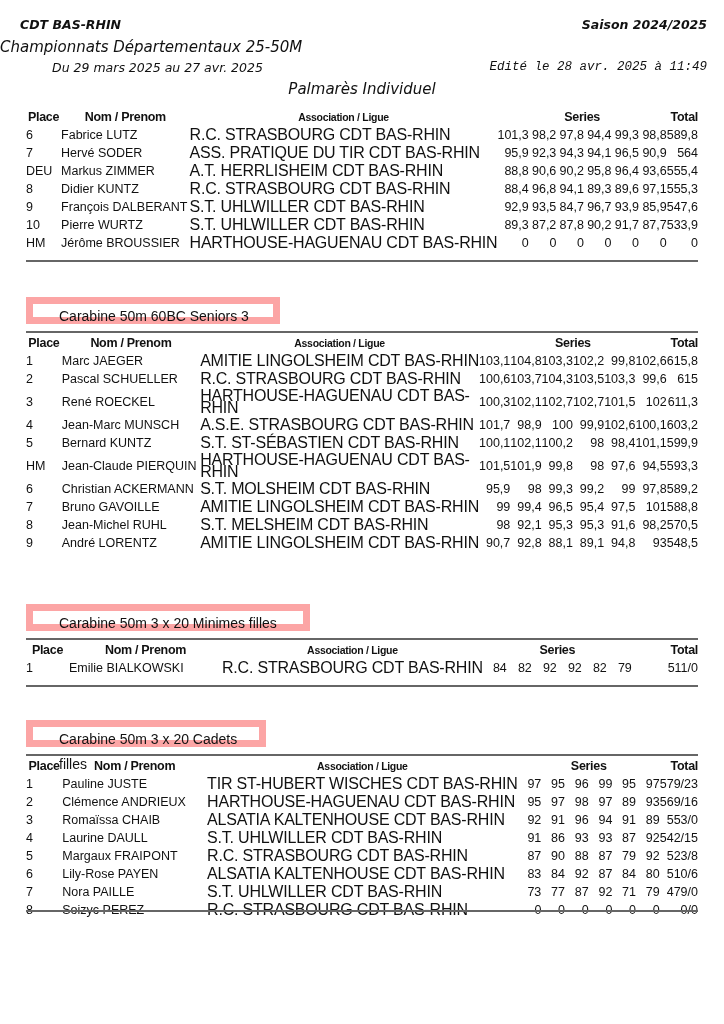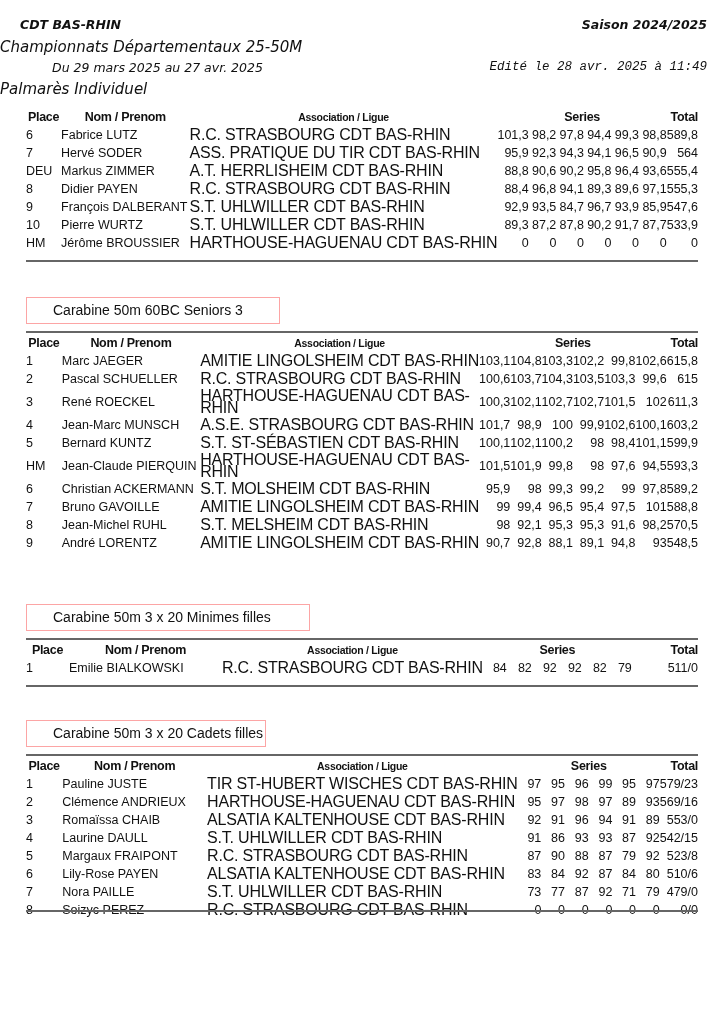--- a/index.html
+++ b/index.html
@@ -4,24 +4,24 @@
 <style>
   * { box-sizing: border-box; margin: 0; padding: 0; }
   html, body { width: 724px; height: 1024px; background: #ffffff; overflow: hidden; }
   body { font-family: "Liberation Sans", sans-serif; color: #111; position: relative; }
 
   .hdr-left { position: absolute; left: 20px; top: 17px; font-family: "DejaVu Sans", sans-serif; font-weight: bold; font-style: italic; font-size: 12.5px; }
   .hdr-right { position: absolute; right: 17px; top: 17px; font-family: "DejaVu Sans", sans-serif; font-weight: bold; font-style: italic; font-size: 12.5px; }
   .title { position: absolute; left: 0; width: 724px; top: 38px; text-align: left; font-family: "DejaVu Sans", sans-serif; font-style: italic; font-size: 15px; }
   .dates { position: absolute; left: 20px; top: 60px; font-family: "DejaVu Sans", sans-serif; font-style: italic; font-size: 12.5px; margin-left: 32px; }
   .edited { position: absolute; right: 17px; top: 60px; font-family: Liberation Mono, monospace; font-style: italic; font-size: 12.5px; }
-  .subtitle { position: absolute; left: 0; width: 724px; top: 80px; text-align: left; font-family: "DejaVu Sans", sans-serif; font-style: italic; font-size: 15px; }
+  .subtitle { position: absolute; left: 0; width: 724px; top: 80px; text-align: center; font-family: "DejaVu Sans", sans-serif; font-style: italic; font-size: 15px; }
 
   .section { position: absolute; left: 26px; width: 676px; }
-  .sec-title { position: absolute; left: 0; height: 27px; border: 1px solid #fca5a5; font-size: 14px; line-height: 25px; padding-left: 26px; }
+  .sec-title { position: absolute; left: 0; height: 27px; border: 7px solid #fca5a5; font-size: 14px; line-height: 25px; padding-left: 26px; }
   .sec-rule { position: absolute; left: 0; width: 672px; height: 2px; background: #666; }
   .end-rule { position: absolute; left: 0; width: 672px; height: 2px; background: #666; }
 
   table { position: absolute; left: 0; border-collapse: collapse; }
   td, th { font-weight: normal; white-space: nowrap; vertical-align: middle; }
   th { font-weight: bold; font-size: 12.5px; text-align: center; letter-spacing: -0.3px; }
   th.assoc { font-size: 10.5px; }
   th.series { text-align: center; }
   th.total { text-align: right; }
   td { font-size: 12.5px; }
@@ -105,21 +105,21 @@
           <td class="num">88,8</td>
           <td class="num">90,6</td>
           <td class="num">90,2</td>
           <td class="num">95,8</td>
           <td class="num">96,4</td>
           <td class="num">93,6</td>
           <td class="num">555,4</td>
         </tr>
         <tr>
           <td>8</td>
-          <td>Didier PAYEN</td>
+          <td>Didier KUNTZ</td>
           <td class="assoc">R.C. STRASBOURG CDT BAS-RHIN</td>
           <td class="num">88,4</td>
           <td class="num">96,8</td>
           <td class="num">94,1</td>
           <td class="num">89,3</td>
           <td class="num">89,6</td>
           <td class="num">97,1</td>
           <td class="num">555,3</td>
         </tr>
         <tr>

